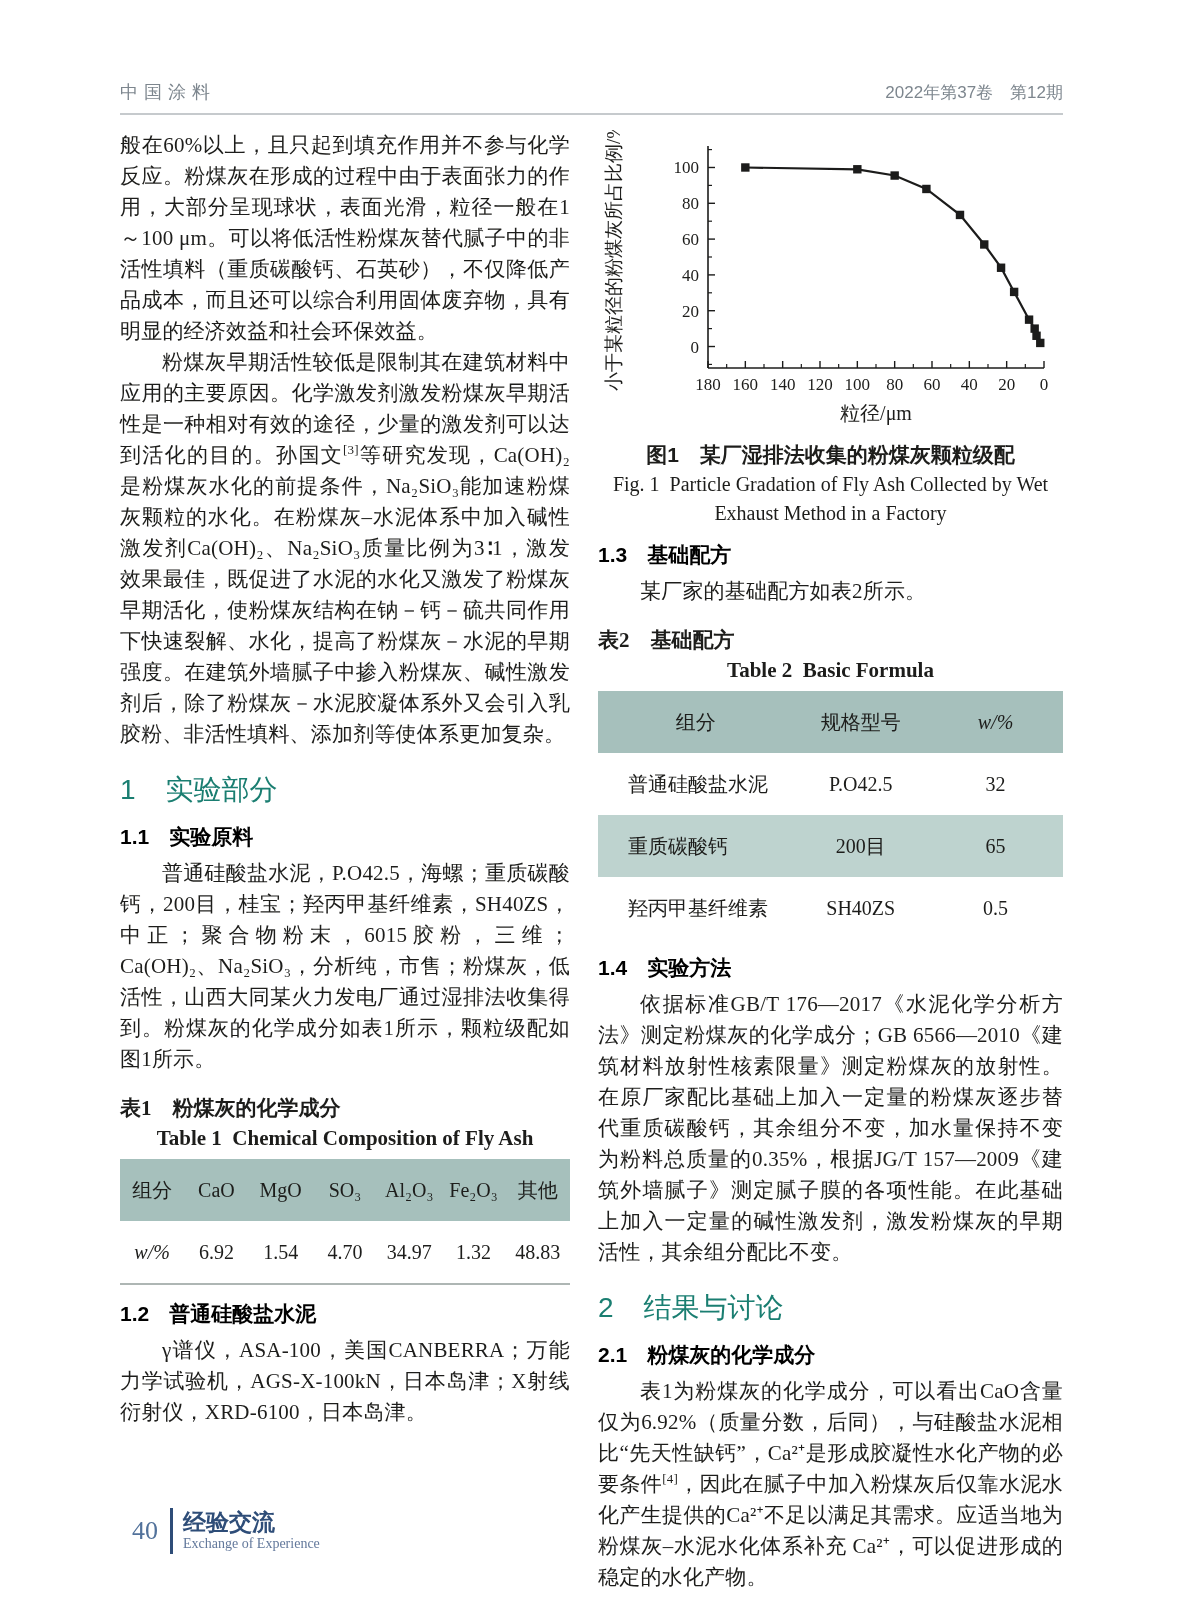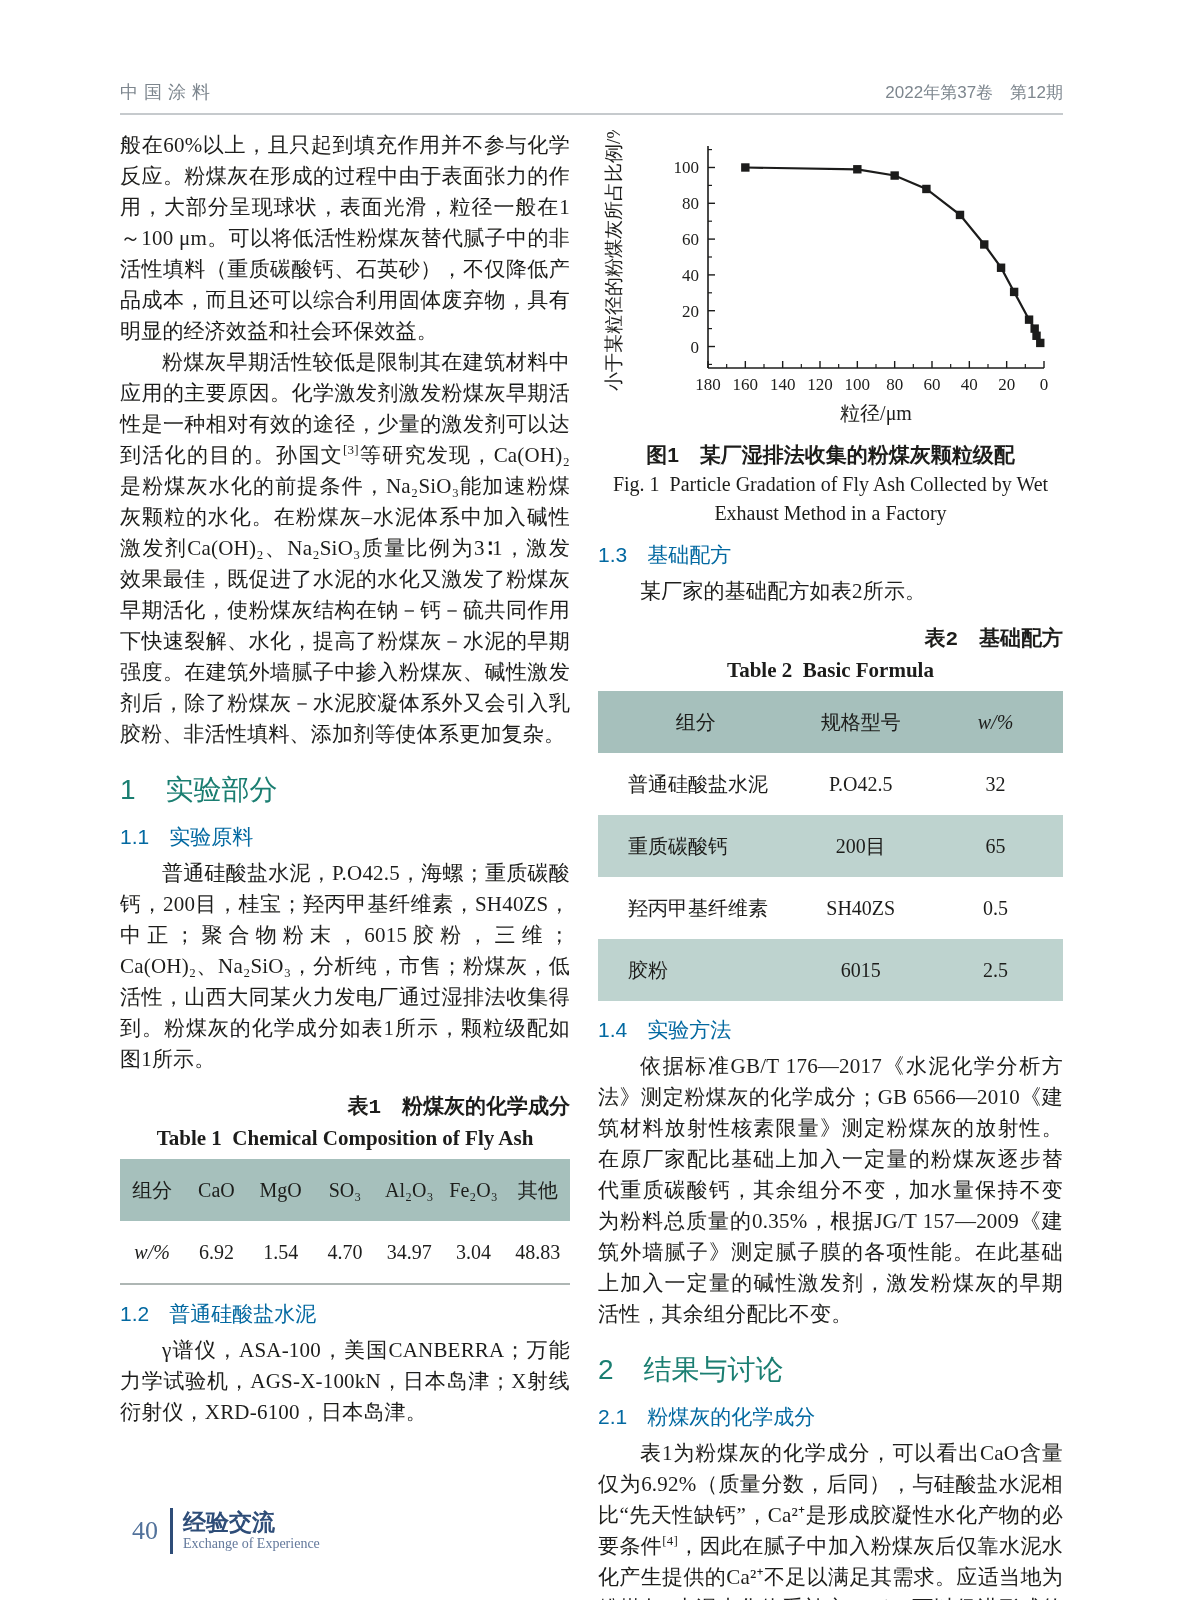--- a/index.html
+++ b/index.html
@@ -30,28 +30,28 @@
   }
   p.indent { text-indent:2em; }
   sup.ref { font-size:13px; vertical-align:super; line-height:0; }
   
   .h-main {
     font-family:"Liberation Sans", sans-serif; font-weight:normal;
     color:#1a7e71; font-size:28px; margin:20px 0 8px 0; line-height:40px;
   }
   .h-main .num { margin-right:30px; }
   .h-sub {
-    font-family:"Liberation Sans", sans-serif; font-weight:normal;
-    color:#0369a1; font-size:21px; margin:12px 0 6px 0; line-height:30px;
+    font-family:"Liberation Sans", sans-serif; font-weight:bold;
+    color:#000000; font-size:21px; margin:12px 0 6px 0; line-height:30px;
   }
   .h-sub .num { margin-right:20px; }
   
   .tblock { margin:18px 0 14px 0; }
   .t-cn {
-    text-align:right; font-family:Liberation Mono, monospace;
+    text-align:left; font-family:Liberation Serif, serif;
     font-weight:bold; font-size:21px; line-height:30px;
   }
   .t-en {
     text-align:center; font-family:"Liberation Serif", serif;
     font-weight:bold; font-size:21px; line-height:30px;
   }
   table.tbl {
     width:100%; border-collapse:collapse; margin-top:6px;
     font-size:20px; table-layout:fixed;
   }
@@ -128,21 +128,21 @@
               <th>其他</th>
             </tr>
           </thead>
           <tbody>
             <tr>
               <td class="ital">w/%</td>
               <td>6.92</td>
               <td>1.54</td>
               <td>4.70</td>
               <td>34.97</td>
-              <td>3.04</td>
+              <td>1.32</td>
               <td>48.83</td>
             </tr>
           </tbody>
         </table>
       </div>
 
       <div class="h-sub"><span class="num">1.2</span><span>普通硅酸盐水泥</span></div>
 
       <p class="body indent">γ谱仪，ASA-100，美国CANBERRA；万能力学试验机，AGS-X-100kN，日本岛津；X射线衍射仪，XRD-6100，日本岛津。</p>
     </div>
@@ -252,25 +252,20 @@
             <tr>
               <td class="c1">重质碳酸钙</td>
               <td>200目</td>
               <td>65</td>
             </tr>
             <tr>
               <td class="c1">羟丙甲基纤维素</td>
               <td>SH40ZS</td>
               <td>0.5</td>
             </tr>
-            <tr>
-              <td class="c1">胶粉</td>
-              <td>6015</td>
-              <td>2.5</td>
-            </tr>
           </tbody>
         </table>
       </div>
 
       <div class="h-sub"><span class="num">1.4</span><span>实验方法</span></div>
 
       <p class="body indent">依据标准GB/T 176—2017《水泥化学分析方法》测定粉煤灰的化学成分；GB 6566—2010《建筑材料放射性核素限量》测定粉煤灰的放射性。在原厂家配比基础上加入一定量的粉煤灰逐步替代重质碳酸钙，其余组分不变，加水量保持不变为粉料总质量的0.35%，根据JG/T 157—2009《建筑外墙腻子》测定腻子膜的各项性能。在此基础上加入一定量的碱性激发剂，激发粉煤灰的早期活性，其余组分配比不变。</p>
 
       <div class="h-main"><span class="num">2</span><span>结果与讨论</span></div>
 

